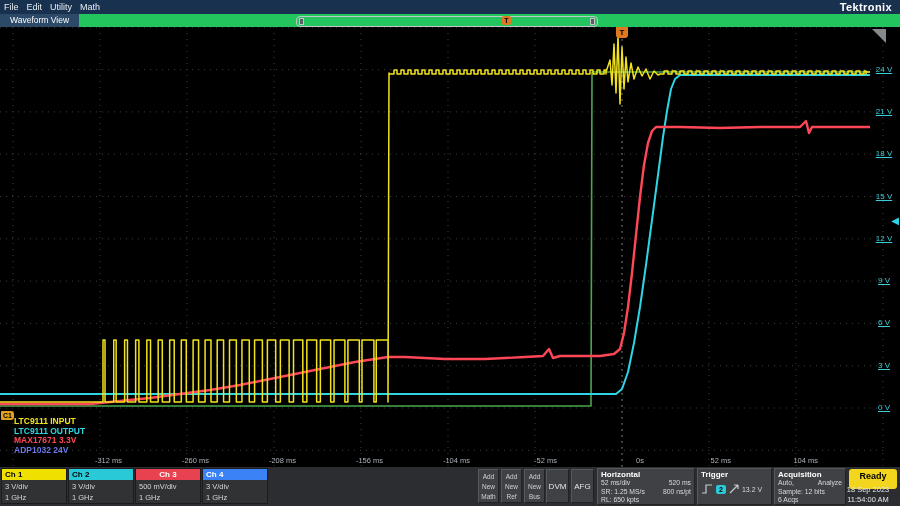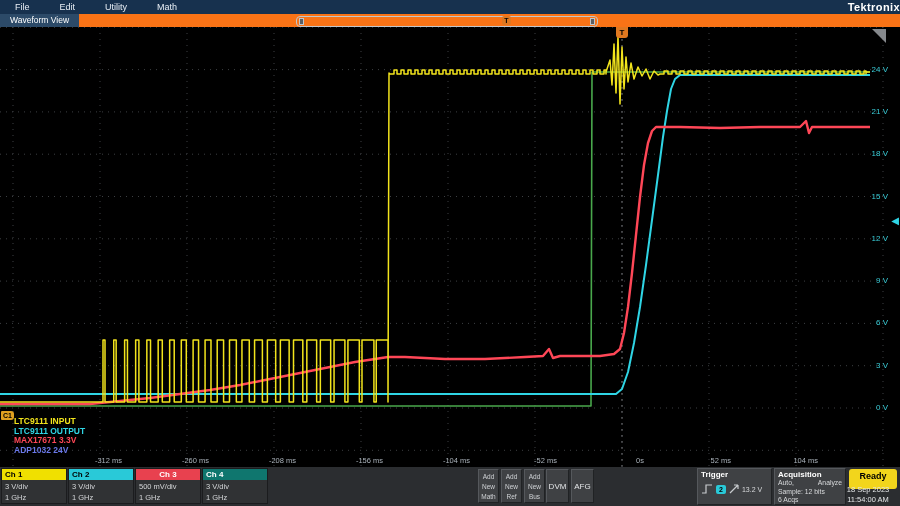--- a/index.html
+++ b/index.html
@@ -1,52 +1,52 @@
 <!DOCTYPE html>
 <html><head>
 <meta charset="utf-8">
 <style>
   html,body{margin:0;padding:0;background:#000;}
   .screen{position:relative;width:900px;height:506px;overflow:hidden;background:#000;
           font-family:"Liberation Sans",sans-serif;-webkit-font-smoothing:antialiased;}
   
   .menubar{position:absolute;left:0;top:0;width:900px;height:14px;background:#17314e;
            display:flex;align-items:center;color:#e8eef5;font-size:9px;}
-  .menubar .mi{padding:0 15px;cursor:default;}
-  .logo{margin-left:auto;font-weight:bold;font-size:11px;color:#ffffff;letter-spacing:.4px;}
-  
-  .tabbar{position:absolute;left:0;top:14px;width:900px;height:13px;background:#f97316;}
+  .menubar .mi{padding:0 4px;cursor:default;}
+  .logo{margin-left:auto;padding-right:8px;font-weight:bold;font-size:11px;color:#ffffff;letter-spacing:.4px;}
+  
+  .tabbar{position:absolute;left:0;top:14px;width:900px;height:13px;background:#22c55e;}
   .tab{position:absolute;left:0;top:0;height:13px;background:#2c4a68;color:#fff;
        font-size:8.5px;line-height:13px;padding:0 10px;}
   .navbar{position:absolute;left:296px;top:2px;width:300px;height:9px;border:1px solid #c2c6ca;border-radius:4px;}
   .navbar .hndl{position:absolute;top:1px;width:3px;height:5px;border:1px solid #c2c6ca;background:#5a5e63;}
   .navbar .hl{left:2px;} .navbar .hr{right:2px;}
   .navT{position:absolute;left:205px;top:-1px;width:9px;height:9px;background:#e07820;color:#000;
         font-size:7px;font-weight:bold;text-align:center;line-height:9px;border-radius:2px;}
   
   .scope{position:absolute;left:0;top:27px;width:900px;height:440px;background:#000;}
   #wave-svg{position:absolute;left:0;top:0;}
   .tflag{position:absolute;left:616px;top:0;width:12px;height:11px;background:#e07820;color:#000;
          font-size:8px;font-weight:bold;text-align:center;line-height:11px;border-radius:0 0 3px 3px;}
   .corner{position:absolute;right:14px;top:2px;width:0;height:0;
           border-right:14px solid #85888c;border-bottom:14px solid transparent;}
-  .ylab{position:absolute;right:12px;width:28px;text-align:right;color:#39cdd8;font-size:8px;line-height:10px;}
+  .ylab{position:absolute;right:2px;width:28px;text-align:center;color:#39cdd8;font-size:8px;line-height:10px;text-decoration:underline;}
   .xlab{position:absolute;top:429px;width:44px;text-align:right;color:#aab2ba;font-size:7.5px;}
   .tracelabels{position:absolute;left:14px;top:390px;font-size:8.5px;font-weight:bold;line-height:9.5px;}
   .tl1{color:#f2e41c;} .tl2{color:#2fd5e5;text-align:right;} .tl3{color:#ff4757;} .tl4{color:#6a78e8;}
   .c1mark{position:absolute;left:1px;top:384px;background:#e0a020;color:#000;font-size:7px;font-weight:bold;
           padding:0 2px;line-height:9px;border-radius:1px 3px 3px 1px;}
   .trigarrow{position:absolute;right:1px;top:189px;color:#2fd5e5;font-size:10px;line-height:10px;}
   
   .bottombar{position:absolute;left:0;top:467px;width:900px;height:39px;background:#2b2d30;}
   .badges{position:absolute;left:1px;top:1px;display:flex;gap:1px;}
   .badge{width:66px;height:36px;background:#303234;border:1px solid #1b1c1e;box-sizing:border-box;}
   .badge .hd{height:11px;font-size:8px;font-weight:bold;line-height:11px;padding:0 3px;}
   .hd1{background:#f0e000;color:#000;} .hd2{background:#29c9d8;color:#000;}
-  .hd3{background:#e8414f;color:#fff;text-align:center;} .hd4{background:#0f766e;color:#fff;}
+  .hd3{background:#e8414f;color:#fff;text-align:center;} .hd4{background:#3b82f6;color:#fff;}
   .badge .bd{padding:1px 3px;color:#d4d6d8;font-size:7.5px;line-height:11px;}
   .badge .bd .row{display:flex;justify-content:space-between;align-items:center;}
   .addbtns{position:absolute;left:478px;top:2px;display:flex;gap:2px;}
   .addbtn{width:21px;height:34px;background:#3f4144;border:1px solid #55585c;border-bottom-color:#202224;
           border-right-color:#202224;color:#cfd2d5;font-size:6.5px;line-height:10px;text-align:center;box-sizing:border-box;padding-top:2px;}
   .sqbtn{position:absolute;top:2px;width:23px;height:34px;background:#3f4144;border:1px solid #55585c;
          border-bottom-color:#202224;border-right-color:#202224;color:#e3e5e7;font-size:8px;display:flex;
          align-items:center;justify-content:center;box-sizing:border-box;}
   .dvm{left:546px;} .afg{left:571px;}
   .panel{position:absolute;top:1px;height:37px;background:#3f4144;border:1px solid #55585c;
@@ -213,20 +213,37 @@
       <div class="addbtn">
         <div>Add</div>
         <div>New</div>
         <div>Bus</div>
       </div>
     </div>
 
     <div class="sqbtn dvm">DVM</div>
     <div class="sqbtn afg">AFG</div>
 
+    <div class="panel p-horiz">
+      <div class="ttl">Horizontal</div>
+      <div class="row">
+          <span>52 ms/div</span>
+           <span>520 ms</span>
+        </div>
+      <div class="row">
+          <span>SR: 1.25 MS/s</span>
+           <span>800 ns/pt</span>
+        </div>
+      <div class="row">
+          <span>RL: 650 kpts</span>
+        </div>
+      <div class="row">
+          <span><span class="pctsq"></span><span>70%</span></span>
+        </div>
+    </div>
 
     <div class="panel p-trig">
       <div class="ttl">Trigger</div>
       <div class="trigrow">
         <svg width="12" height="10">
           <path d="M1 9 H5 V1 H11" stroke="#c8cbce" fill="none" stroke-width="1.2"></path>
         </svg>
         <span class="srcbadge">2</span>
         <svg width="10" height="10">
           <path d="M1 9 L9 1 M9 1 L5 1 M9 1 L9 5" stroke="#c8cbce" fill="none" stroke-width="1.2"></path>

